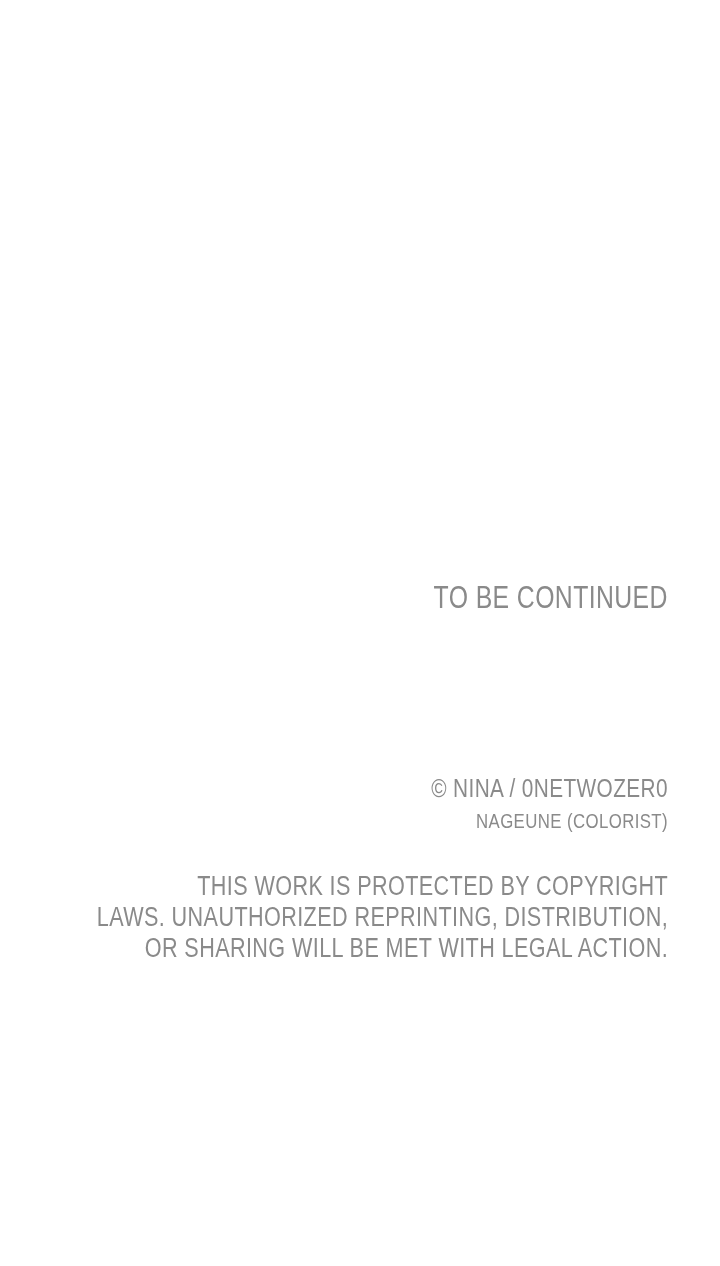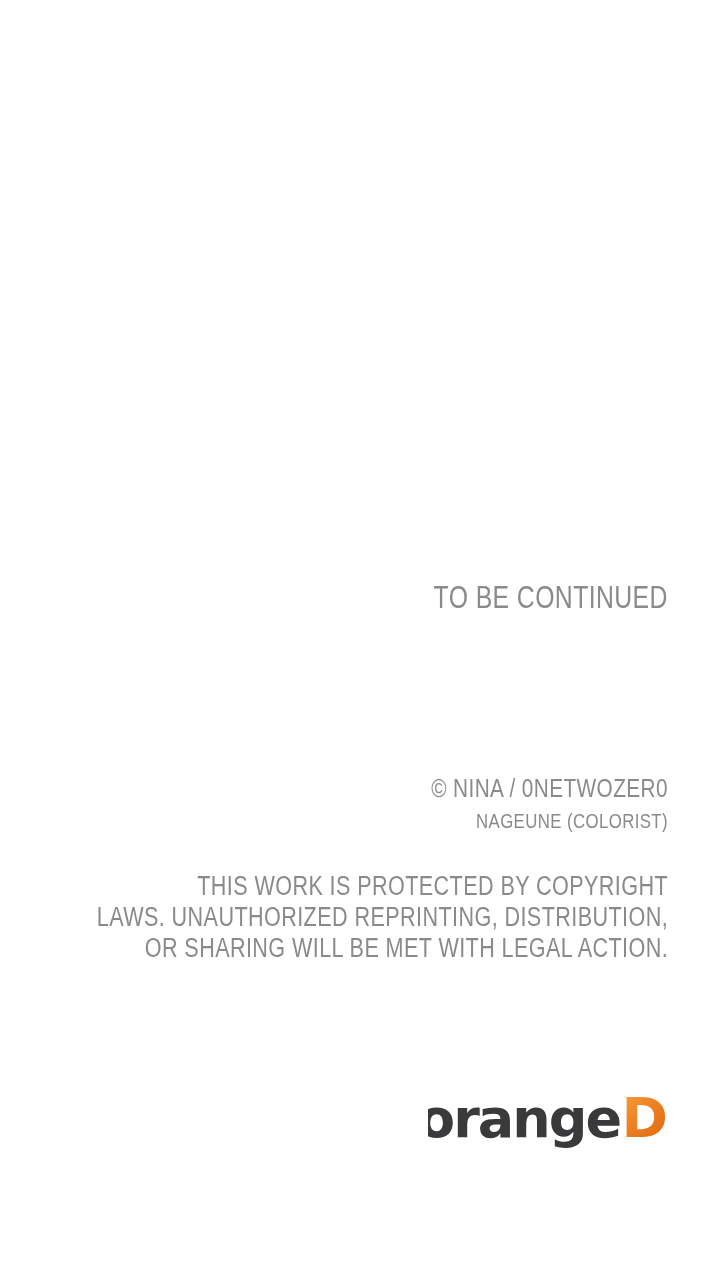--- a/index.html
+++ b/index.html
@@ -87,27 +87,14 @@
   <div class="gray-text copyright">© NINA / 0NETWOZER0</div>
 
   <div class="gray-text colorist">NAGEUNE (COLORIST)</div>
 
   <div class="gray-text legal">
     <div>THIS WORK IS PROTECTED BY COPYRIGHT</div>
     <div>LAWS. UNAUTHORIZED REPRINTING, DISTRIBUTION,</div>
     <div>OR SHARING WILL BE MET WITH LEGAL ACTION.</div>
   </div>
 
-  <div class="logo-wrap">
-    <svg viewBox="0 0 240 100">
-      <defs>
-        <linearGradient id="dgrad" x1="0" y1="0" x2="0.65" y2="1">
-          <stop offset="0" stop-color="#f6a33f"></stop>
-          <stop offset="0.5" stop-color="#ee8324"></stop>
-          <stop offset="1" stop-color="#e06a10"></stop>
-        </linearGradient>
-      </defs>
-      <text x="192" y="69" text-anchor="end" class="logo-wordmark-text">orange</text>
-      <text x="240" y="69" text-anchor="end" class="logo-d-text">D</text>
-    </svg>
-  </div>
 
 </div>
 
 </body></html>

